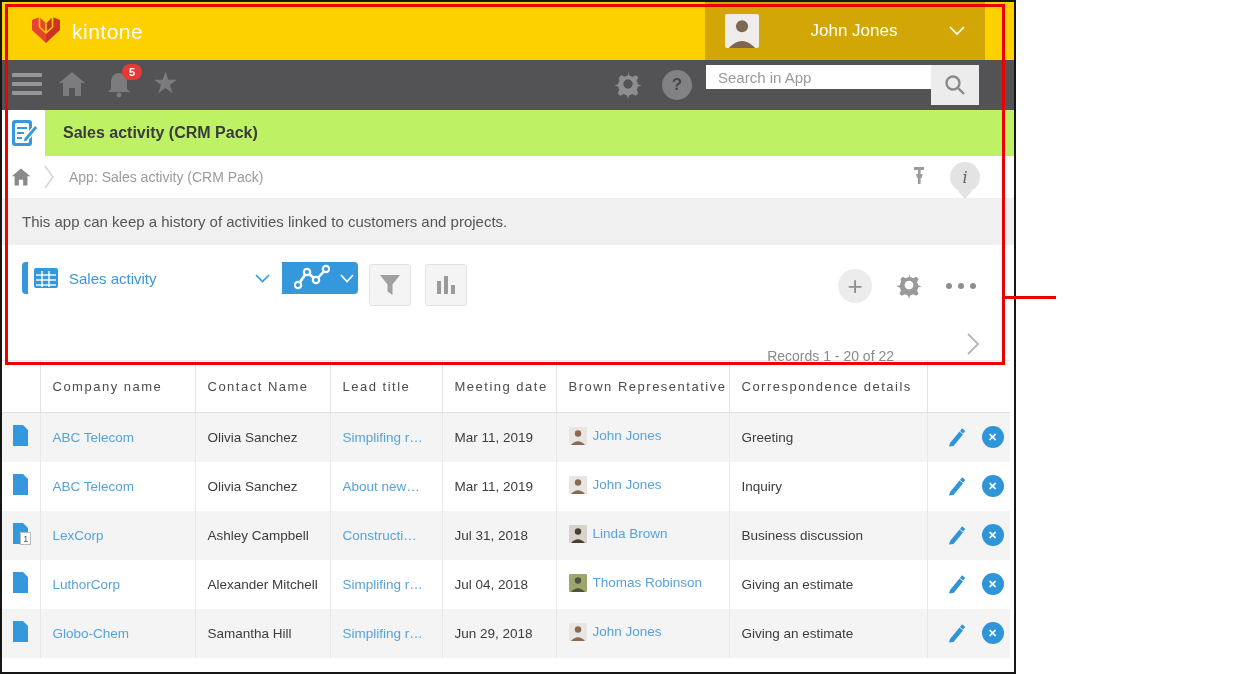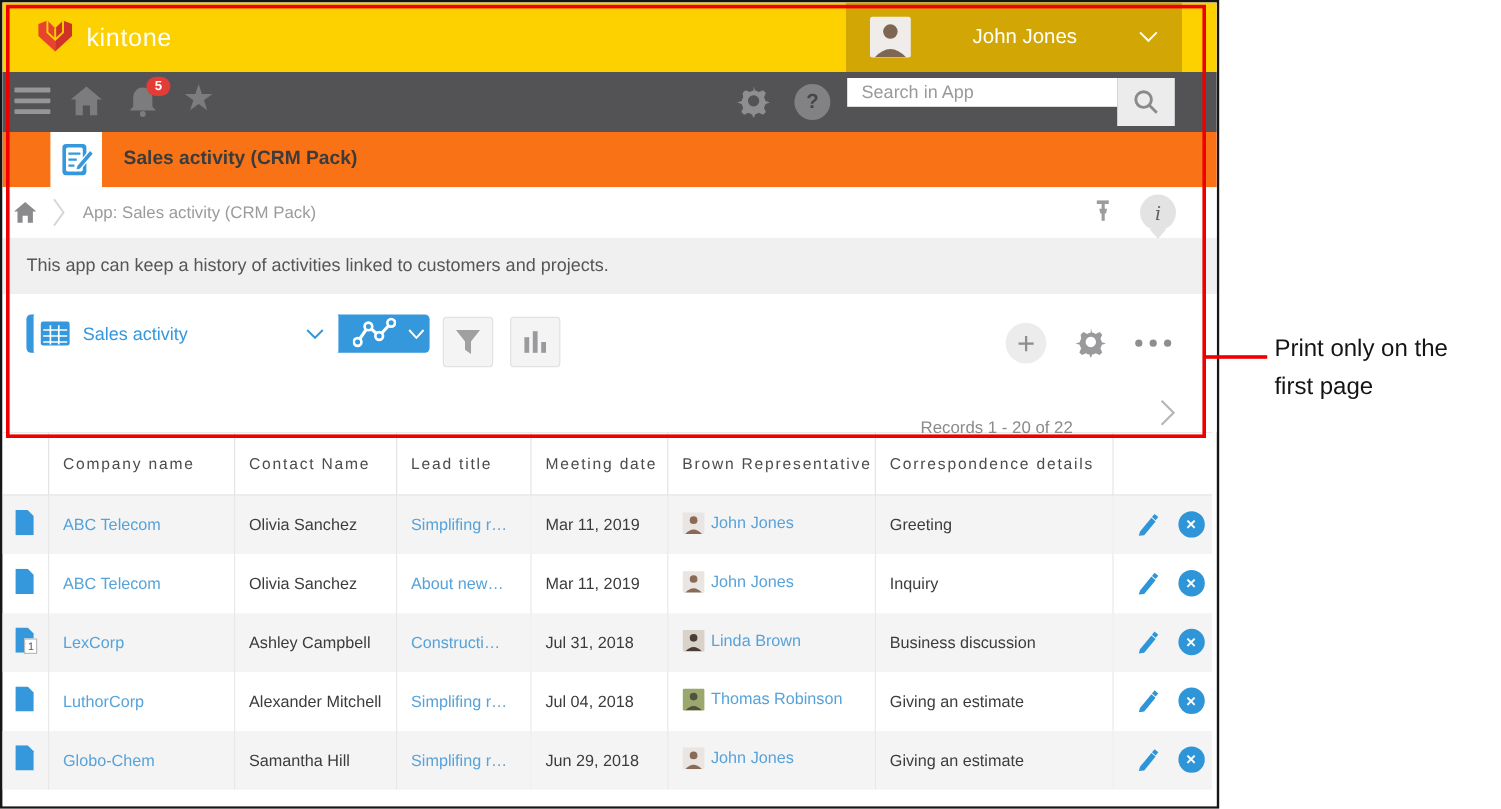--- a/index.html
+++ b/index.html
@@ -40,21 +40,21 @@
     background:#828285; color:#454548; font-weight:bold; font-size:17px;
     display:grid; place-items:center; }
   .search-input { position:absolute; left:704px; top:5px; width:225px; height:24px;
     border:none; background:#fff; padding:0 12px; font-size:15px; color:#555;
     font-family:"Liberation Sans", sans-serif; }
   .search-input::placeholder { color:#9a9a9a; }
   .search-btn { position:absolute; left:929px; top:5px; width:48px; height:40px;
     background:#ececec; border:none; display:grid; place-items:center; cursor:pointer; }
 
   
-  .app-title-row { height:46px; background:#f97316; display:flex; align-items:stretch;padding-left:40px; }
+  .app-title-row { height:46px; background:#bef264; display:flex; align-items:stretch; }
   .app-icon-tab { width:43px; background:#fff; display:grid; place-items:center; }
   .app-title { align-self:center; margin-left:18px; font-size:16px; font-weight:bold; color:#3b3b3b; }
 
   
   .breadcrumb-row { position:relative; height:42px; background:#fff; display:flex; align-items:center; }
   .bc-home { margin-left:9px; display:flex; cursor:pointer; }
   .bc-sep { margin-left:12px; display:flex; }
   .bc-text { margin-left:14px; font-size:14px; color:#9b9b9b; cursor:pointer; }
   .pin-btn { position:absolute; left:908px; top:10px; cursor:pointer; display:flex; }
   .info-btn { position:absolute; left:948px; top:6px; width:30px; height:30px; border-radius:50%;
@@ -517,18 +517,14 @@
   </tr>
             </tbody>
         </table>
       </div>
 
     </div>
   </div>
 
   <div class="red-frame"></div>
   <div class="red-connector"></div>
-  <div class="annotation">
-    <div>Print only on the</div>
-    <div>first page</div>
-  </div>
 
 </div>
 
 </body></html>

